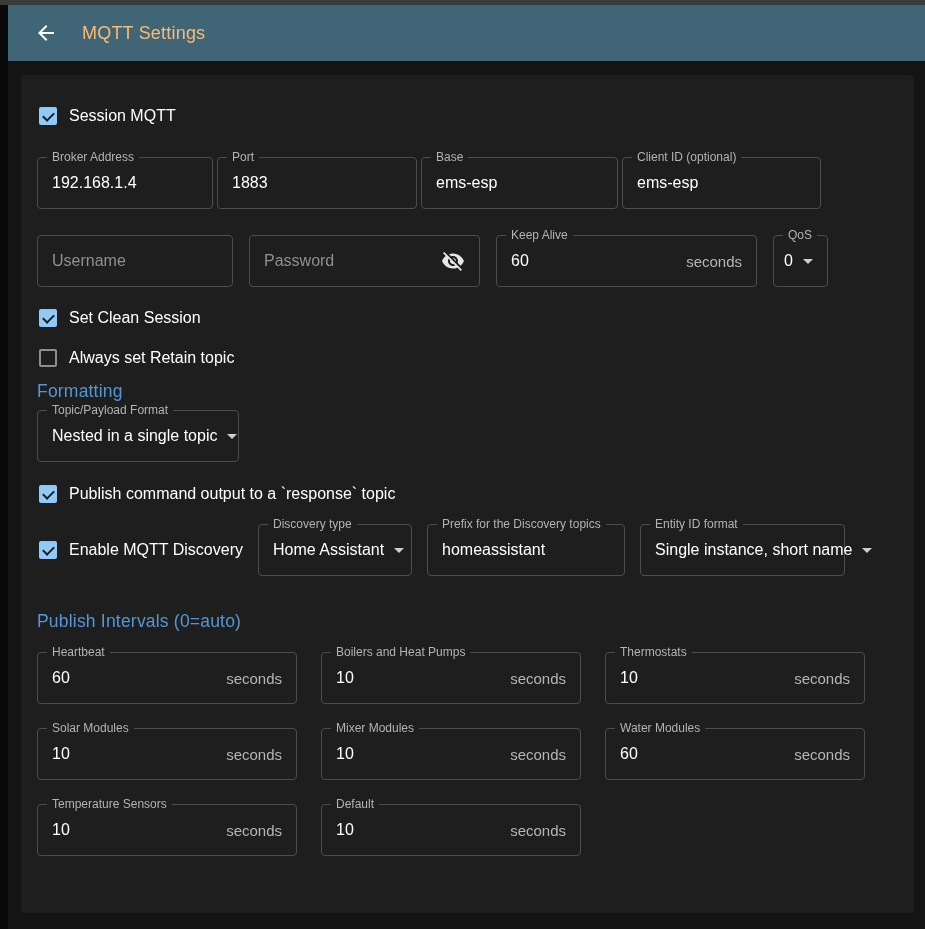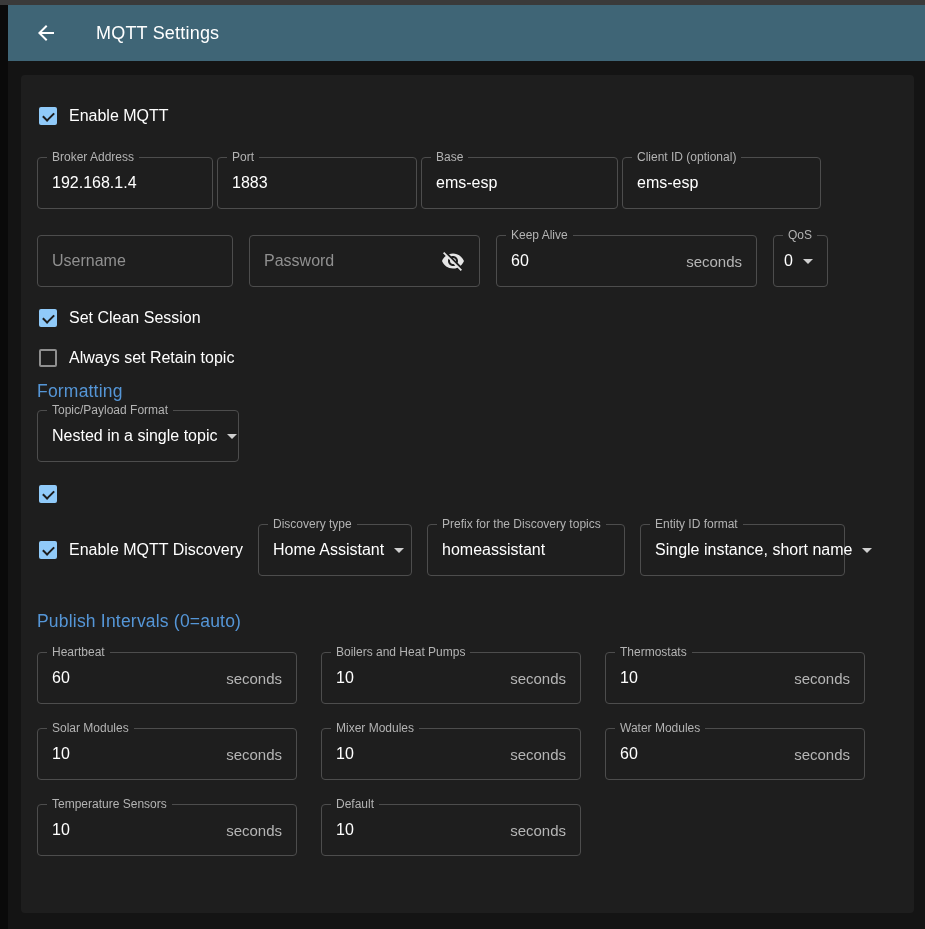--- a/index.html
+++ b/index.html
@@ -12,21 +12,21 @@
   }
   .top-edge { position:absolute; left:0; top:0; width:925px; height:5px; background:#3a3a3a; }
   .left-edge { position:absolute; left:0; top:5px; width:8px; height:924px; background:#0a0a0a; }
 
   
   .appbar {
     position:absolute; left:8px; top:5px; width:917px; height:56px;
     background:#3f6576; display:flex; align-items:center; padding:0 16px 0 18px;
   }
   .back-btn { width:40px; height:40px; display:flex; align-items:center; justify-content:center; cursor:pointer; border-radius:50%; }
-  .appbar-title { color:#ffffff; font-size:18px; font-weight:500; letter-spacing:.2px; margin-left:30px; }
+  .appbar-title { color:#fdba74; font-size:18px; font-weight:500; letter-spacing:.2px; margin-left:16px; }
 
   
   .card {
     position:absolute; left:21px; top:75px; width:893px; height:838px;
     background:#1e1e1e; border-radius:4px; padding:30px 16px 0 16px; overflow:hidden;
   }
 
   
   .cbrow { display:flex; align-items:center; cursor:pointer; }
   .cb { width:18px; height:18px; border-radius:2px; flex:none;
@@ -82,21 +82,21 @@
         </svg>
     </span>
   </div>
   <div class="appbar-title">MQTT Settings</div>
 </header>
 
 <main class="card">
 
   <label class="cbrow" style="margin-top:2px;">
     <span class="cb checked"></span>
-    <span class="cblabel">Enable MQTT</span>
+    <span class="cblabel">Session MQTT</span>
   </label>
 
   <div class="frow" style="margin-top:32px; gap:4px;">
     <div class="field" style="width:176px;">
       <span class="flabel">Broker Address</span>
       <span class="fvalue">192.168.1.4</span>
     </div>
     <div class="field" style="width:200px;">
       <span class="flabel">Port</span>
       <span class="fvalue">1883</span>
@@ -149,20 +149,21 @@
   <div class="frow" style="margin-top:8px;">
     <div class="field" style="width:202px;">
       <span class="flabel">Topic/Payload Format</span>
       <span class="fvalue">Nested in a single topic</span>
       <span class="caret"></span>
     </div>
   </div>
 
   <label class="cbrow" style="margin-top:23px;">
     <span class="cb checked"></span>
+    <span class="cblabel">Publish command output to a `response` topic</span>
   </label>
 
   <div class="frow" style="margin-top:21px; align-items:center; gap:15px;">
     <label class="cbrow" style="width:206px; flex:none;text-align:center;">
       <span class="cb checked"></span>
       <span class="cblabel">Enable MQTT Discovery</span>
     </label>
     <div class="field" style="width:154px;">
       <span class="flabel">Discovery type</span>
       <span class="fvalue">Home Assistant</span>

